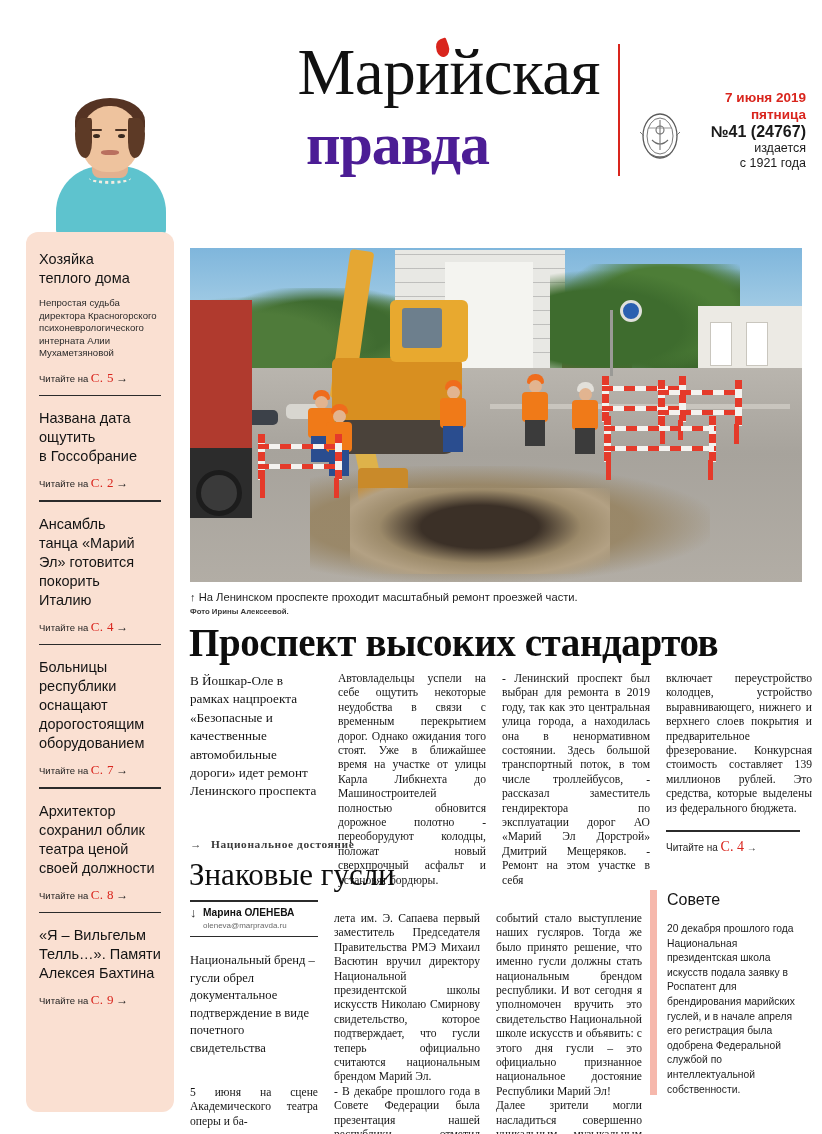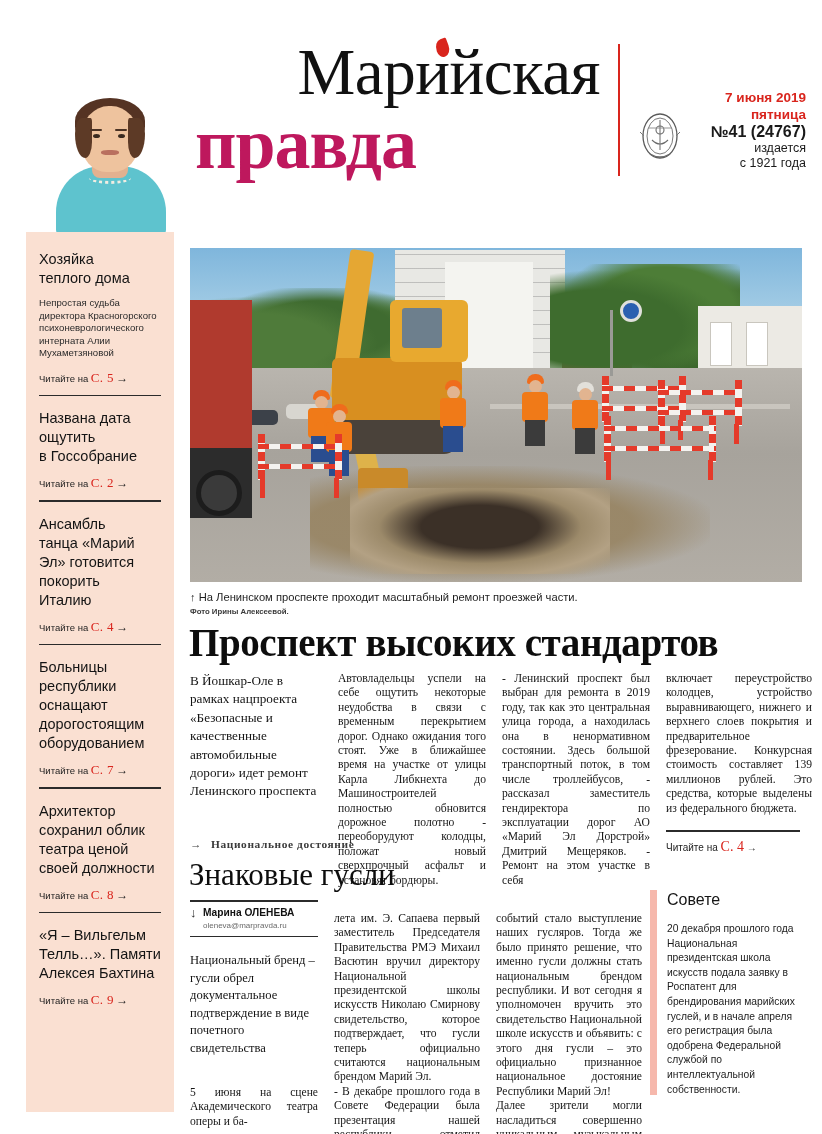--- a/index.html
+++ b/index.html
@@ -59,22 +59,22 @@
     position:absolute; left:195px; top:36px; width:405px; height:180px;
   }
   .title-main {
     font-family: "Liberation Serif", serif;
     font-size: 65px; font-weight: 400; color:#111111;
     letter-spacing: -0.5px; line-height:72px; text-align:right;
     white-space: nowrap;
   }
   .title-sub {
     font-family: "Liberation Serif", serif;
-    font-size: 72px; font-weight: 700; color:#be185d;
-    line-height: 88px; text-align:left; letter-spacing: -1px;
+    font-size: 60px; font-weight: 700; color:#4c1d95;
+    line-height: 88px; text-align:center; letter-spacing: -1px;
     margin-top: -8px; white-space: nowrap;
   }
   .title-accent {
     position:absolute; right:151px; top:3px; width:13px; height:18px;
     background:#d9251d; border-radius:60% 10% 55% 45%;
     transform: rotate(-20deg);
   }
 
   .masthead-rule {
     position:absolute; left:618px; top:44px; width:2px; height:132px; background:#d9251d;
@@ -96,21 +96,21 @@
   .issue-since {
     font-family:"Liberation Sans", sans-serif; font-size:12.5px; font-weight:400;
     color:#1a1a1a; line-height:15px;
   }
 
   .emblem { position:absolute; left:638px; top:110px; width:44px; height:54px; }
 
   
   .sidebar {
     position:absolute; left:26px; top:232px; width:148px; height:880px;
-    background:#fae0d2; padding:18px 13px 12px 13px;
+    background:#fae0d2; padding:18px 13px 12px 13px;border-radius:12px;
   }
   .sb-item { margin-bottom: 4px; }
   .sb-title {
     font-family:"Liberation Sans", sans-serif;
     font-size:14.5px; font-weight:400; color:#141414; line-height:19px;
     margin-bottom: 9px;
   }
   .sb-lead {
     font-family:"Liberation Sans", sans-serif;
     font-size:9.6px; font-weight:400; color:#2a2a2a; line-height:12.5px;

